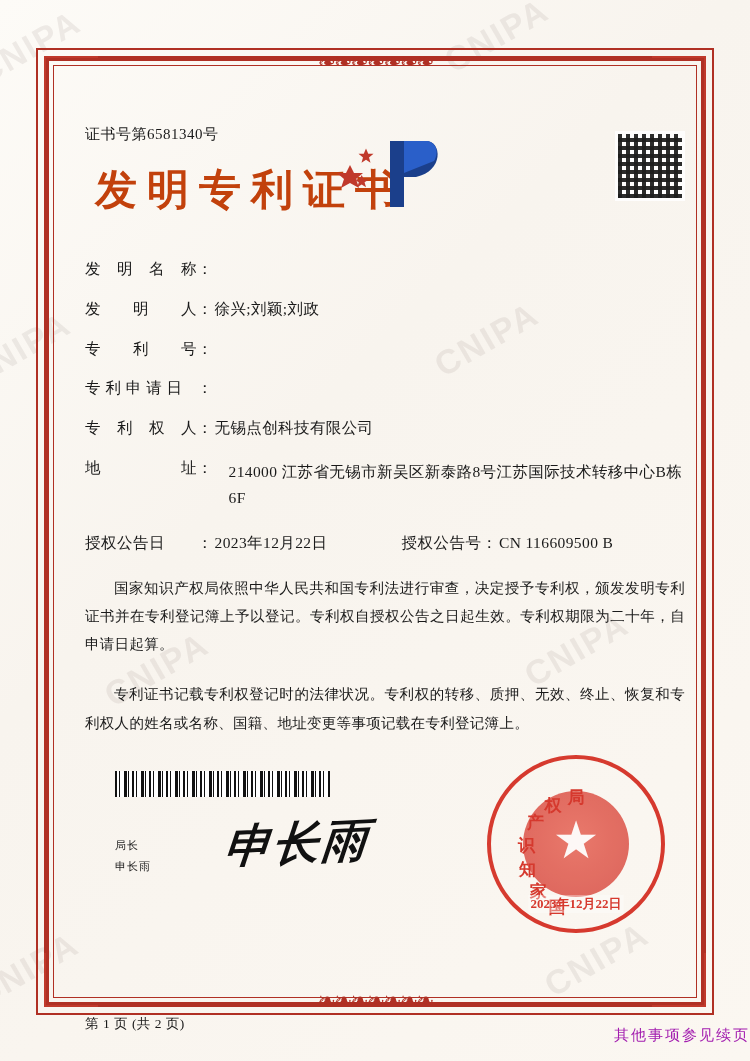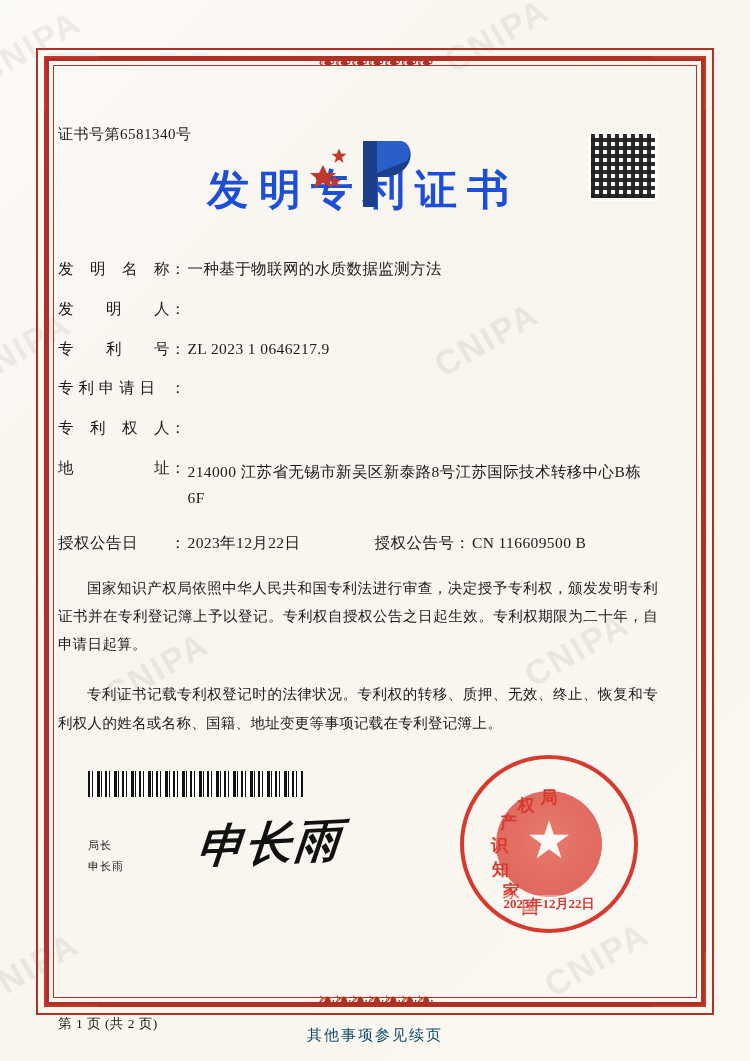--- a/index.html
+++ b/index.html
@@ -91,21 +91,21 @@
     text-align: center;
     font-size: 22px;
     letter-spacing: -2px;
     line-height: 44px;
     overflow: hidden;
   }
 
   
   .content {
     position: absolute;
-    left: 58px;
+    left: 85px;
     top: 95px;
     width: 600px;
     color: #1a1a1a;
   }
 
   .cert-no {
     font-size: 15px;
     letter-spacing: 0.5px;
     margin-top: 30px;
     margin-bottom: 0;
@@ -127,27 +127,27 @@
     height: 64px;
     background:
       repeating-linear-gradient(90deg, #111 0 4px, #fff 4px 8px),
       repeating-linear-gradient(0deg, #111 0 4px, #fff 4px 8px);
     background-blend-mode: multiply;
     border: 3px solid #fff;
     opacity: 0.88;
   }
 
   .title {
-    text-align: center;
+    text-align: left;
     font-size: 42px;
     font-weight: 700;
     letter-spacing: 10px;
     margin: 18px 0 0 0;
     padding-left: 10px;
-    color: #1d4ed8;
+    color: #c2410c;
     font-family: "Liberation Serif", "DejaVu Serif", serif;
   }
 
   .fields {
     margin-top: 42px;
     font-size: 15.5px;
     line-height: 1.15;
   }
   .row {
     display: flex;
@@ -155,21 +155,21 @@
     margin-bottom: 22px;
   }
   .label {
     width: 112px;
     flex: 0 0 112px;
     letter-spacing: 0.5px;
     white-space: nowrap;
   }
   .colon { margin: 0 2px 0 0; }
   .value { flex: 1; letter-spacing: 0.4px; }
-  .value.addr { line-height: 1.7; }
+  .value.addr { line-height: 1.7; margin-left: 14px; }
 
   .row.two-col .value { flex: 0 0 auto; margin-right: 54px; }
   .sub-label { letter-spacing: 0.5px; margin-left: 20px; }
 
   .para {
     margin-top: 10px;
     font-size: 14.5px;
     line-height: 1.95;
     text-align: justify;
     text-indent: 2em;
@@ -273,24 +273,24 @@
     left: 0; right: 0;
     top: 920px;
     font-size: 13.5px;
     letter-spacing: 0.5px;
   }
   .footer-note {
     position: absolute;
     left: 0;
     right: 0;
     bottom: 16px;
-    text-align: center;
+    text-align: right;
     font-size: 15px;
     letter-spacing: 2px;
-    color: #0c4a6e;
+    color: #a21caf;
   }
 </style>
 </head>
 <body>
 
 <div class="wm wm1">CNIPA</div>
 <div class="wm wm2">CNIPA</div>
 <div class="wm wm3">CNIPA</div>
 <div class="wm wm4">CNIPA</div>
 <div class="wm wm5">CNIPA</div>
@@ -325,42 +325,42 @@
 
   <div class="qr"></div>
 
   <div class="title">发明专利证书</div>
 
   <div class="fields">
 
     <div class="row">
       <div class="label">发　明　名　称</div>
       <div class="colon">：</div>
-      <div class="value">一种基于物联网的水质数据监测方法</div>
     </div>
 
     <div class="row">
       <div class="label">发　　明　　人</div>
       <div class="colon">：</div>
+      <div class="value">徐兴;刘颖;刘政</div>
     </div>
 
     <div class="row">
       <div class="label">专　　利　　号</div>
       <div class="colon">：</div>
-      <div class="value">ZL 2023 1 0646217.9</div>
     </div>
 
     <div class="row">
       <div class="label">专 利 申 请 日</div>
       <div class="colon">：</div>
     </div>
 
     <div class="row">
       <div class="label">专　利　权　人</div>
       <div class="colon">：</div>
+      <div class="value">无锡点创科技有限公司</div>
     </div>
 
     <div class="row">
       <div class="label">地　　　　　址</div>
       <div class="colon">：</div>
       <div class="value addr">214000 江苏省无锡市新吴区新泰路8号江苏国际技术转移中心B栋6F</div>
     </div>
 
     <div class="row two-col">
       <div class="label">授权公告日</div>

